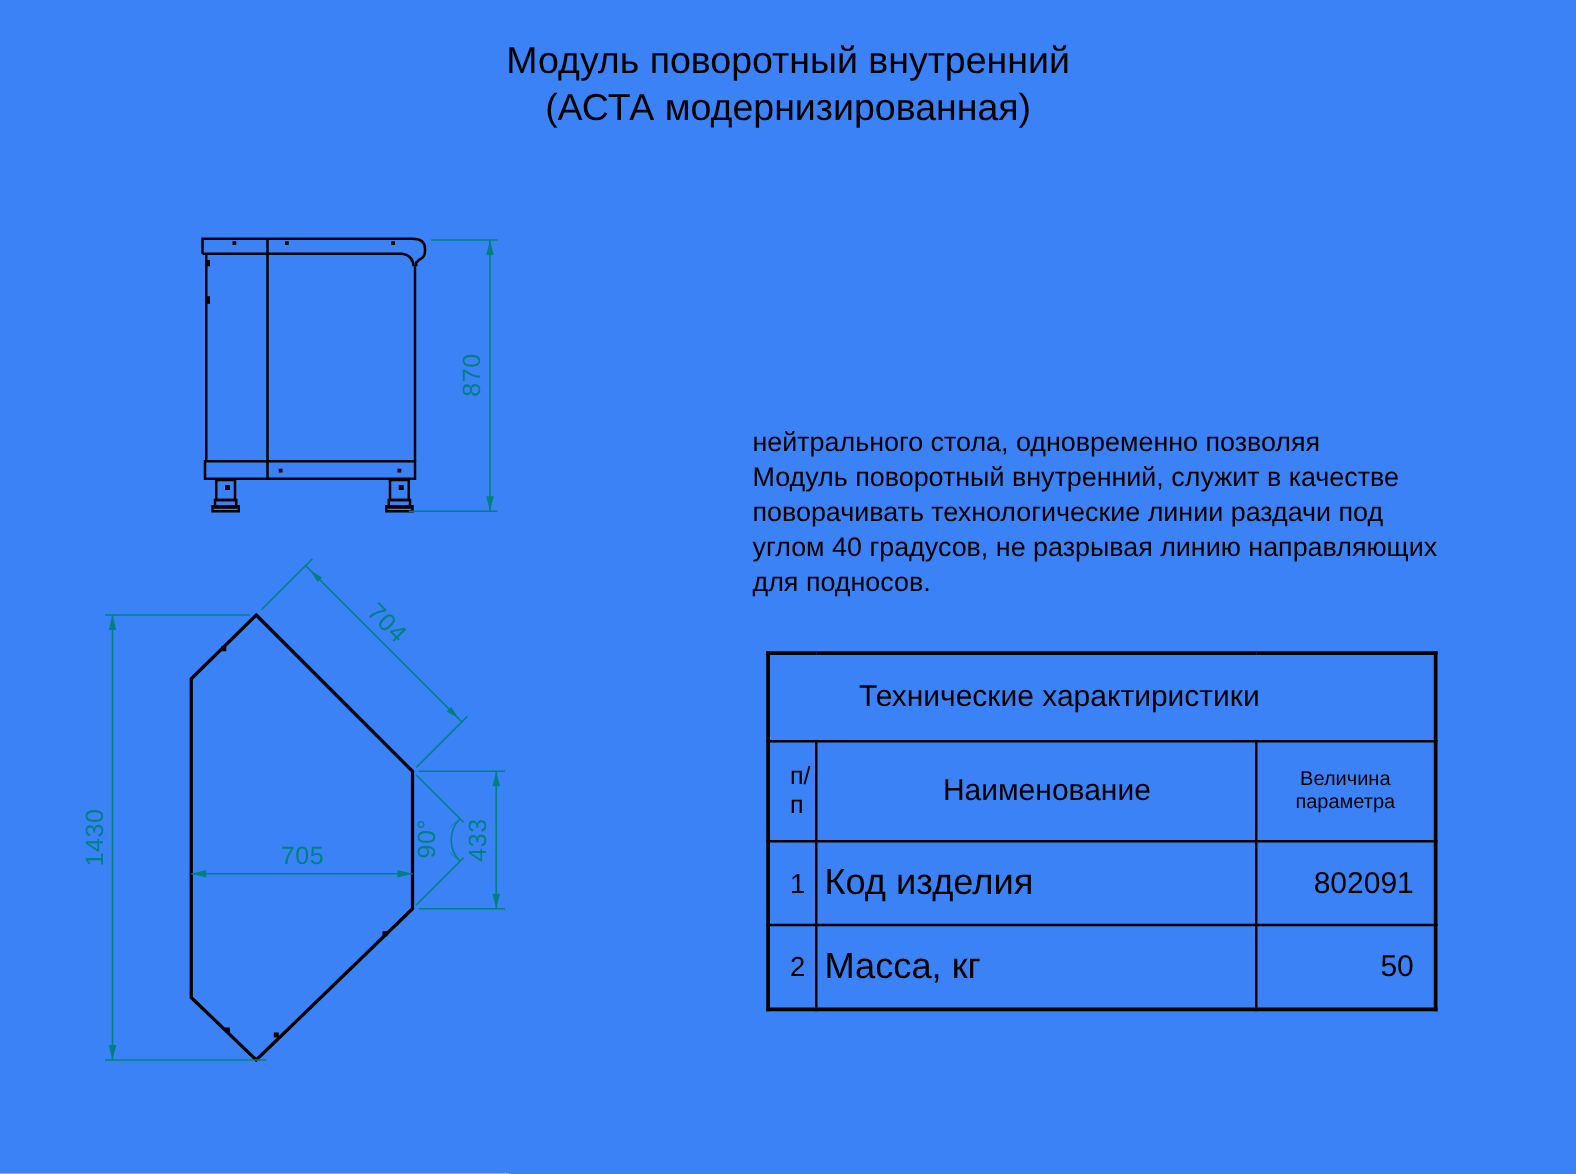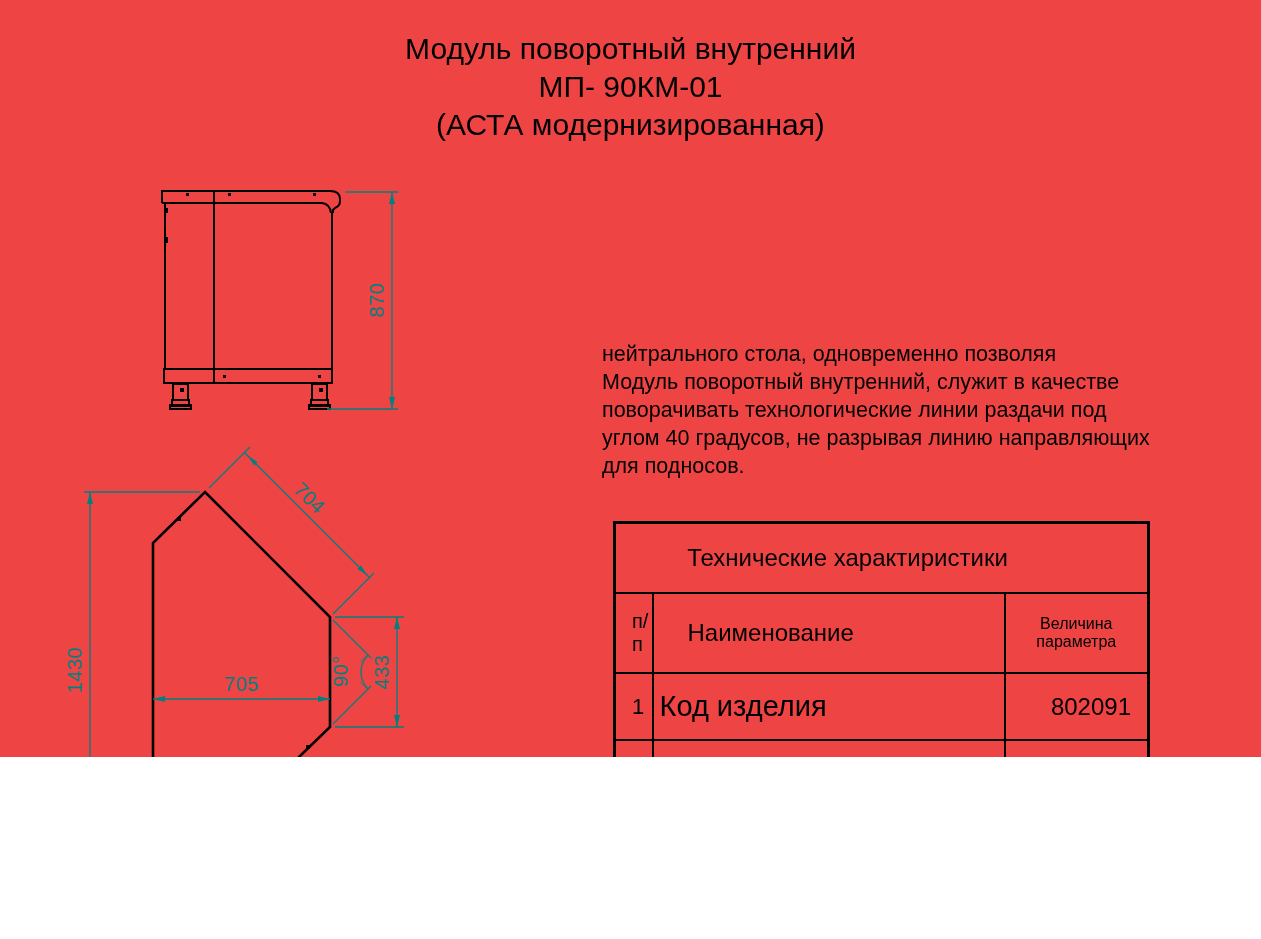--- a/index.html
+++ b/index.html
@@ -1,17 +1,17 @@
 <!DOCTYPE html>
 <html><head>
 <meta charset="utf-8">
 <style>
   html,body{margin:0;padding:0;background:#ffffff;}
   #page{
-    position:relative;width:1261px;height:757px;background:#ef4444;overflow:hidden;
+    position:relative;width:1261px;height:939px;background:#3b82f6;overflow:hidden;
     font-family:"Liberation Sans", sans-serif;color:#000;
   }
   #title-block{
     position:absolute;left:0;top:30px;width:1261px;text-align:center;
     font-size:30px;line-height:38px;color:#000;
   }
   #description-block{
     position:absolute;left:602px;top:340px;width:648px;
     font-size:21.5px;line-height:28px;color:#000;
   }
@@ -29,36 +29,35 @@
     border-collapse:collapse;table-layout:fixed;width:534px;
   }
   #spec-table td,#spec-table th{
     border:2px solid #000;vertical-align:middle;font-weight:normal;
     padding:16px;overflow:hidden;
   }
   #spec-table{border:3px solid #000;}
   #spec-table .t-title{height:36px;text-align:center;font-size:24px;padding-right:84px;}
   #spec-table .h-row{height:68px;}
   #spec-table .h-pp{font-size:20px;text-align:right;}
-  #spec-table .h-name{font-size:24px;text-align:left;padding-left:34px;}
+  #spec-table .h-name{font-size:24px;text-align:center;padding-left:34px;}
   #spec-table .h-val{font-size:16px;text-align:center;line-height:1.15;}
   #spec-table .r1{height:38px;}
   #spec-table .r2{height:30px;}
   #spec-table .c-num{font-size:22px;text-align:center;}
   #spec-table .c-name{font-size:29px;text-align:left;padding-left:6px;}
   #spec-table .c-val{font-size:24px;text-align:right;}
 </style>
 </head>
 <body>
 
 <div id="page">
 
   <div id="title-block">
     <div>Модуль поворотный внутренний</div>
-    <div>МП- 90КМ-01</div>
     <div>(АСТА модернизированная)</div>
   </div>
 
   <svg style="left:140px;top:182px;" width="275" height="240" viewBox="0 0 275 240">
     <g>
 
       <path class="draw-line" d="M 22,21 L 22,9 L 190,9 Q 200,9 200,17 L 200,19 Q 200,24 195,26 L 193,28 L 193,31"></path>
       <path class="draw-line" d="M 22,21 L 182,21 Q 190,22 191,31"></path>
 
       <path class="draw-line" d="M 25,21 L 25,187"></path>

